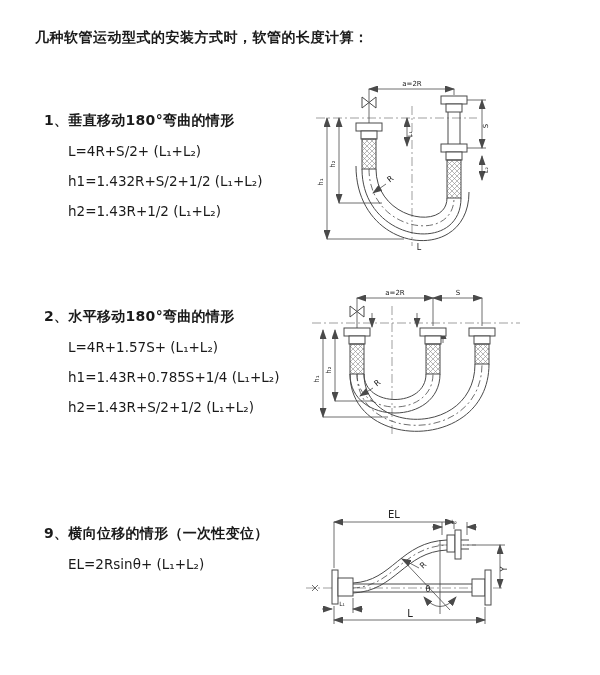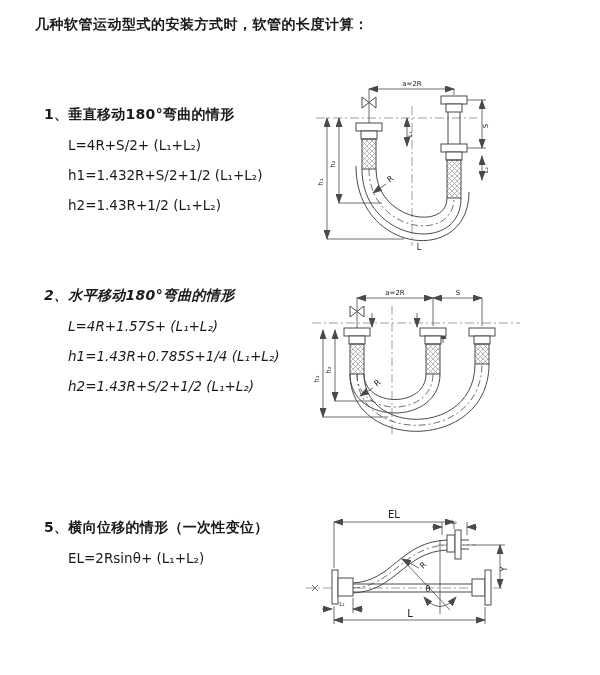--- a/index.html
+++ b/index.html
@@ -2,26 +2,26 @@
 <html><head>
 <meta charset="utf-8">
 <style>
   html,body{margin:0;padding:0;}
   body{
     width:600px;height:675px;position:relative;background:#ffffff;
     font-family:"DejaVu Sans","Liberation Sans",sans-serif;color:#1a1a1a;
     overflow:hidden;
   }
   .page-title{
-    position:absolute;left:35px;top:16px;font-size:14px;font-weight:bold;
+    position:absolute;left:35px;top:29px;font-size:14px;font-weight:bold;
     letter-spacing:.5px;white-space:nowrap;
   }
   .section{position:absolute;left:44px;width:280px;}
-  .sec1{top:106px;} .sec2{top:287px;font-style:italic;} .sec3{top:519px;}
-  .sec-heading{font-size:14px;font-weight:bold;letter-spacing:.3px;margin:0 0 12px 0;white-space:nowrap;}
+  .sec1{top:106px;} .sec2{top:302px;} .sec3{top:519px;}
+  .sec-heading{font-size:14px;font-weight:bold;letter-spacing:.3px;margin:6px 0 12px 0;white-space:nowrap;}
   .formula{font-size:13.5px;line-height:18px;margin:0 0 12px 0;padding-left:24px;white-space:nowrap;}
   .diagram{position:absolute;}
   .d1{left:312px;top:76px;} .d2{left:308px;top:284px;} .d3{left:298px;top:502px;}
   .pipe{stroke:#4a4a4a;stroke-width:1;fill:none;}
   .dim{stroke:#4a4a4a;stroke-width:.8;fill:none;}
   .cl{stroke:#777;stroke-width:.7;stroke-dasharray:9 3 2 3;fill:none;}
   .fl{fill:#ffffff;stroke:#4a4a4a;stroke-width:1;}
   .braid{fill:url(#braidpat);stroke:#4a4a4a;stroke-width:1;}
   .hosed{stroke:#4a4a4a;stroke-width:.8;stroke-dasharray:7 3 2 3;fill:none;}
   .valve{fill:#ffffff;stroke:#4a4a4a;stroke-width:1;}
@@ -55,21 +55,21 @@
 </div>
 
 <div class="section sec2">
   <p class="sec-heading">2、水平移动180°弯曲的情形</p>
   <p class="formula">L=4R+1.57S+ (L₁+L₂)</p>
   <p class="formula">h1=1.43R+0.785S+1/4 (L₁+L₂)</p>
   <p class="formula">h2=1.43R+S/2+1/2 (L₁+L₂)</p>
 </div>
 
 <div class="section sec3">
-  <p class="sec-heading">5、横向位移的情形（一次性变位）</p>
+  <p class="sec-heading">9、横向位移的情形（一次性变位）</p>
   <p class="formula">EL=2Rsinθ+ (L₁+L₂)</p>
 </div>
 
 <svg class="diagram d1" width="286" height="180" viewBox="0 0 286 180">
   <g>
     <path class="cl" d="M4,42 H165"></path>
     <path class="cl" d="M100,30 V170"></path>
   </g>
   <g>
     <path class="dim" d="M57,13 H142" marker-start="url(#arrs)" marker-end="url(#arr)"></path>

